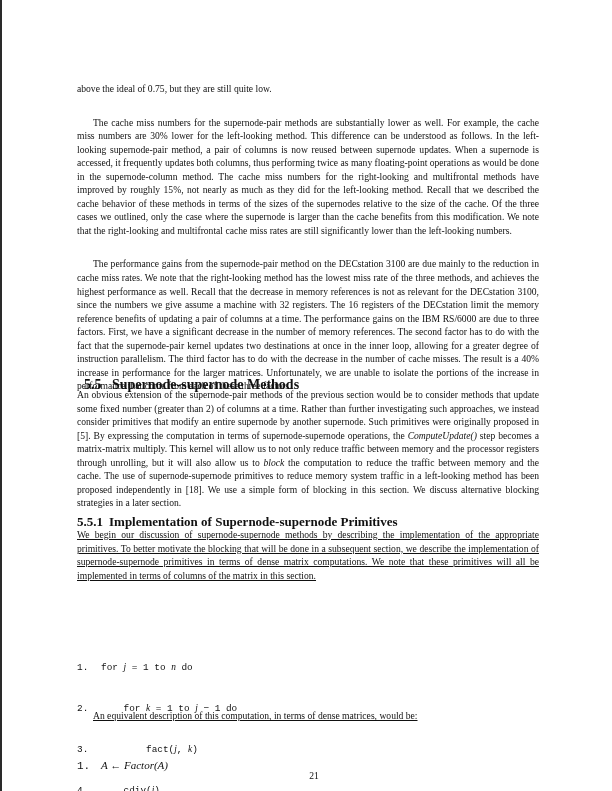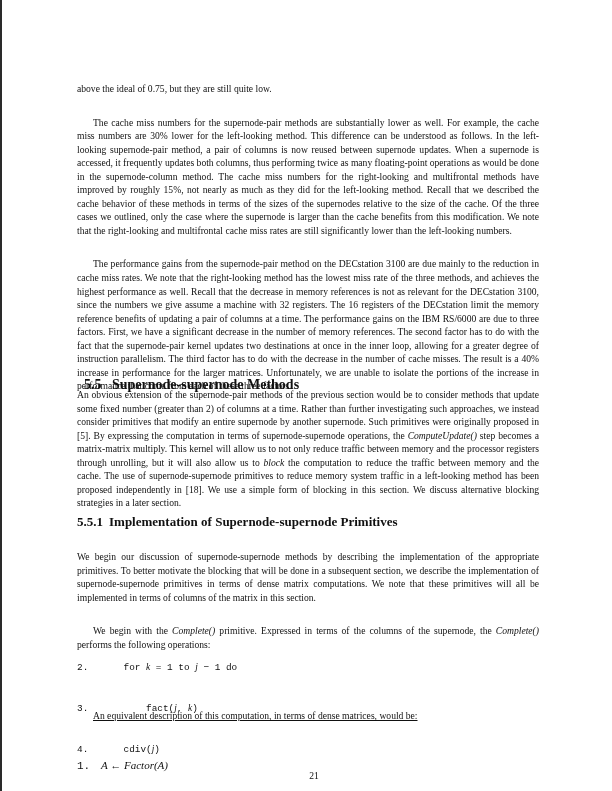--- a/index.html
+++ b/index.html
@@ -98,26 +98,26 @@
 </div>
 
 <h2 class="sec-title"><span class="num">5.5</span><span>Supernode-supernode Methods</span></h2>
 
 <div class="block" style="top:388px;">
   <p><span>An obvious extension of the supernode-pair methods of the previous section would be to consider methods that update some fixed number (greater than 2) of columns at a time. Rather than further investigating such approaches, we instead consider primitives that modify an entire supernode by another supernode. Such primitives were originally proposed in [5]. By expressing the computation in terms of supernode-supernode operations, the </span><span class="it">ComputeUpdate()</span><span> step becomes a matrix-matrix multiply. This kernel will allow us to not only reduce traffic between memory and the processor registers through unrolling, but it will also allow us to </span><span class="it">block</span><span> the computation to reduce the traffic between memory and the cache. The use of supernode-supernode primitives to reduce memory system traffic in a left-looking method has been proposed independently in [18]. We use a simple form of blocking in this section. We discuss alternative blocking strategies in a later section.</span></p>
 </div>
 
 <h3 class="subsec-title"><span class="num">5.5.1</span><span>Implementation of Supernode-supernode Primitives</span></h3>
 
-<div class="block" style="top:550px;">
+<div class="block" style="top:528px;text-decoration:underline;">
   <p>We begin our discussion of supernode-supernode methods by describing the implementation of the appropriate primitives. To better motivate the blocking that will be done in a subsequent section, we describe the implementation of supernode-supernode primitives in terms of dense matrix computations. We note that these primitives will all be implemented in terms of columns of the matrix in this section.</p>
-  <p class="indent"><span>We begin with the </span><span class="it">Complete()</span><span> primitive. Expressed in terms of the columns of the supernode, the </span><span class="it">Complete()</span><span> performs the following operations:</span></p>
 </div>
 
 <div class="code">
+  <div><span class="lnum">1.</span><span>for </span><span class="math">j</span><span> = 1 to </span><span class="math">n</span><span> do</span></div>
   <div><span class="lnum">2.</span><span>    for </span><span class="math">k</span><span> = 1 to </span><span class="math">j</span><span> − 1 do</span></div>
   <div><span class="lnum">3.</span><span>        fact(</span><span class="math">j</span><span>, </span><span class="math">k</span><span>)</span></div>
   <div><span class="lnum">4.</span><span>    cdiv(</span><span class="math">j</span><span></span><span class="math"></span><span>)</span></div>
 </div>
 
 <div class="block" style="top:709px;text-decoration:underline;">
   <p class="indent">An equivalent description of this computation, in terms of dense matrices, would be:</p>
 </div>
 
 <div class="code2">

